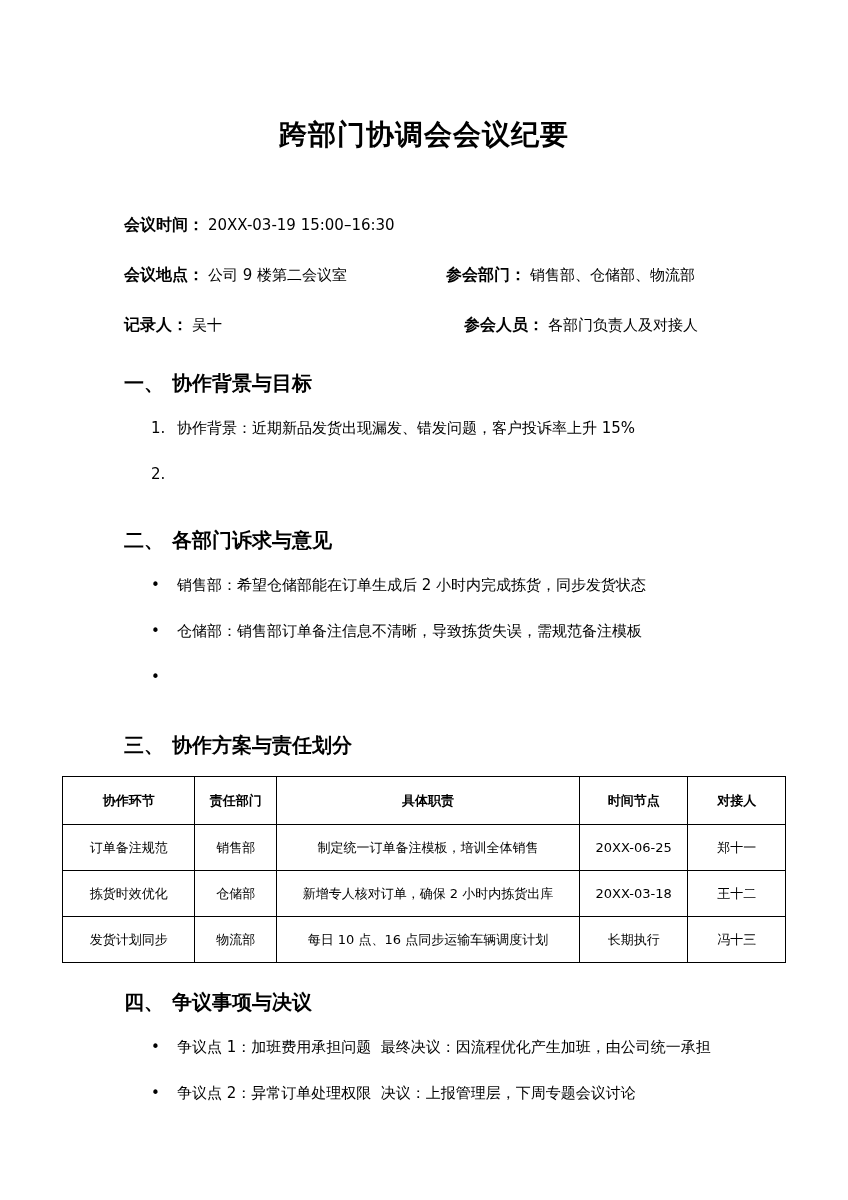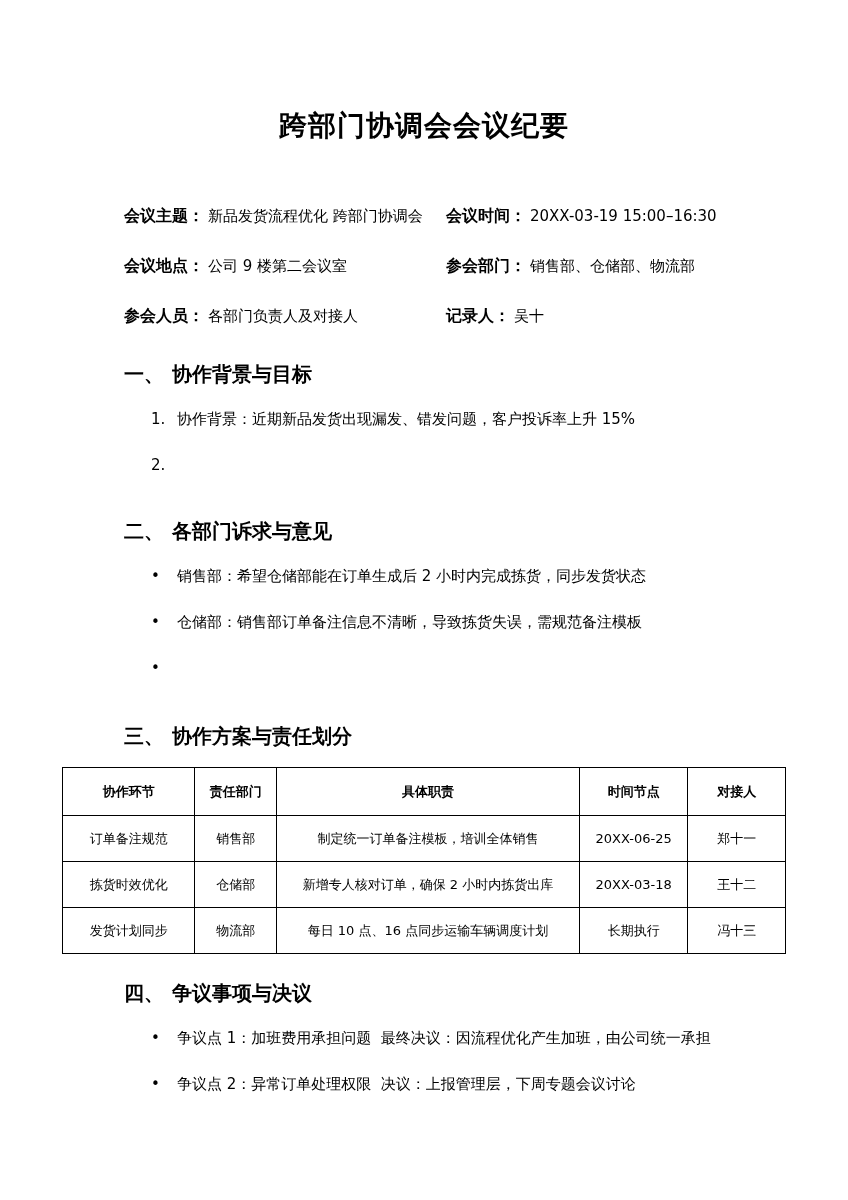--- a/index.html
+++ b/index.html
@@ -4,21 +4,21 @@
 <style>
   * { margin:0; padding:0; box-sizing:border-box; }
   html,body { background:#9e9e9e; }
   .page {
     position:relative;
     width:848px; height:1200px;
     margin:0 auto;
     background:#ffffff;
     color:#000000;
     font-family:"DejaVu Sans","Liberation Sans",sans-serif;
-    padding:4px 62px;
+    padding:13px 62px;
     overflow:hidden;
   }
   .title {
     margin-top:103px;
     text-align:center;
     font-size:28px;
     font-weight:700;
     letter-spacing:1px;
   }
   .meta { margin-top:46px; }
@@ -66,47 +66,43 @@
 </style>
 </head>
 <body>
 
 <div class="page">
 
   <h1 class="title">跨部门协调会会议纪要</h1>
 
   <div class="meta">
     <div class="meta-row">
-      <div class="meta-cell left">
-        <span class="meta-label">会议主题：</span>
-        <span class="meta-value">新品发货流程优化 跨部门协调会</span>
-      </div>
       <div class="meta-cell right">
         <span class="meta-label">会议时间：</span>
         <span class="meta-value">20XX-03-19 15:00–16:30</span>
       </div>
     </div>
     <div class="meta-row">
       <div class="meta-cell left">
         <span class="meta-label">会议地点：</span>
         <span class="meta-value">公司 9 楼第二会议室</span>
       </div>
       <div class="meta-cell right">
         <span class="meta-label">参会部门：</span>
         <span class="meta-value">销售部、仓储部、物流部</span>
       </div>
     </div>
     <div class="meta-row">
+      <div class="meta-cell right">
+        <span class="meta-label">记录人：</span>
+        <span class="meta-value">吴十</span>
+      </div>
       <div class="meta-cell left">
         <span class="meta-label">参会人员：</span>
         <span class="meta-value">各部门负责人及对接人</span>
-      </div>
-      <div class="meta-cell right">
-        <span class="meta-label">记录人：</span>
-        <span class="meta-value">吴十</span>
       </div>
     </div>
   </div>
 
   <div class="section">
     <h2 class="section-heading mt-sec" style="margin-top:20px">
       <span class="sec-num">一、</span>
       <span class="sec-title">协作背景与目标</span>
     </h2>
     <div class="list-item mt-first-item">

